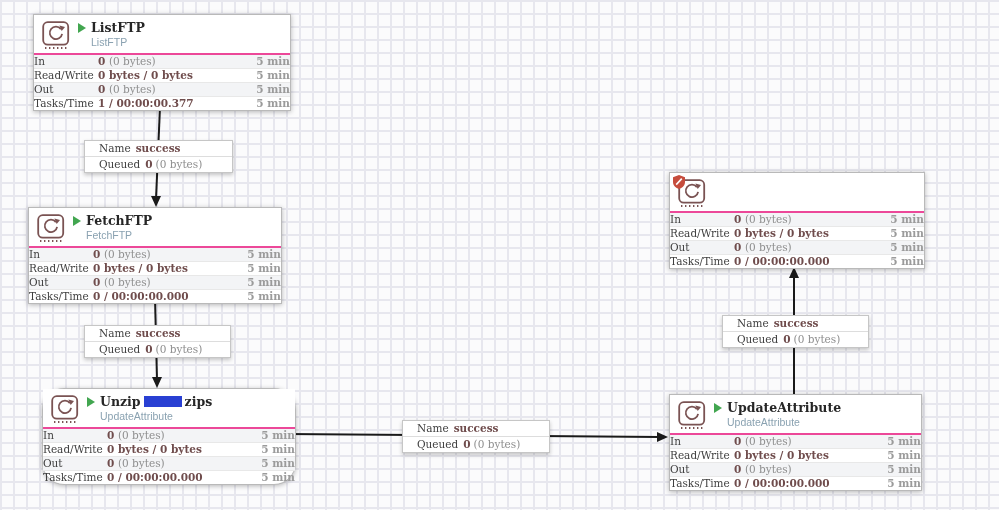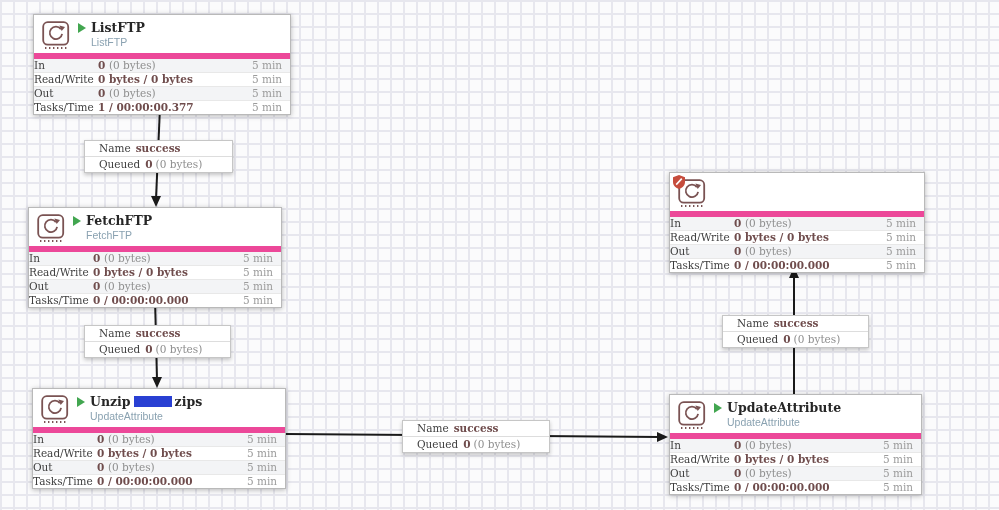--- a/index.html
+++ b/index.html
@@ -12,21 +12,21 @@
       linear-gradient(90deg, #e7e7ee 2px, transparent 2px);
     background-size:13px 13px;
   }
   svg.wires{position:absolute;left:0;top:0;width:999px;height:510px;}
 
   
   .proc{
     position:absolute;background:#fff;border:1px solid #b9b9b9;
     box-shadow:0 1px 5px rgba(0,0,0,.28);
   }
-  .proc-header{position:relative;height:38px;border-bottom:6px solid #ec4899;background:#fff;}
+  .proc-header{position:relative;height:38px;border-bottom:2px solid #ec4899;background:#fff;}
   .icon-wrap{position:absolute;left:8px;top:6px;width:28px;height:29px;}
   .restricted{position:absolute;left:3px;top:1px;z-index:2;}
   .titles{padding-top:5px;margin-left:44px;}
   .title-row{display:flex;align-items:center;gap:5px;}
   .run-icon{
     width:0;height:0;border-style:solid;flex:0 0 auto;
     border-width:5px 0 5px 8px;
     border-color:transparent transparent transparent #42a650;
   }
   .p-title{font-size:12.5px;font-weight:bold;color:#262626;white-space:nowrap;display:flex;align-items:center;}
@@ -35,21 +35,21 @@
     font-size:10.5px;color:#8aa2b1;white-space:nowrap;}
 
   table.stats{width:100%;border-collapse:collapse;table-layout:fixed;}
   table.stats tr{height:13px;}
   table.stats tr + tr{border-top:1px solid #e8e8e8;}
   table.stats tr.odd{background:#f3f4f6;}
   table.stats td{padding:0;font-size:10.5px;line-height:13px;white-space:nowrap;overflow:hidden;}
   td.lbl{padding-left:8px;width:64px;color:#3f3f3f;}
   td.val{color:#6f4c4c;font-weight:bold;}
   .sfx{color:#8e8e8e;font-weight:normal;}
-  td.time{width:46px;text-align:center;padding-right:9px;color:#9b9b9b;font-weight:normal;}
+  td.time{width:46px;text-align:right;padding-right:9px;color:#9b9b9b;font-weight:bold;}
 
   
   .conn-label{
     position:absolute;background:#fff;border:1px solid #c6c6c6;
     box-shadow:0 2px 4px rgba(0,0,0,.22);font-size:10.5px;
   }
   .conn-row{height:15px;line-height:15px;padding-left:14px;white-space:nowrap;}
   .conn-row.first{border-bottom:1px solid #ddd;}
   .conn-key{color:#3f3f3f;}
   .conn-val{color:#6f4c4c;font-weight:bold;margin-left:5px;}
@@ -157,21 +157,21 @@
       </tr>
       <tr>
         <td class="lbl">Tasks/Time</td>
         <td class="val"><span>0 / 00:00:00.000</span> <span class="sfx"></span></td>
         <td class="time">5 min</td>
       </tr>
     </tbody>
       </table>
   </div>
 
-  <div class="proc" style="left:32px;top:388px;width:252px;">
+  <div class="proc" style="left:42px;top:388px;width:252px;border-radius:22px;">
     <div class="proc-header">
       <span class="icon-wrap">
         <svg width="28" height="29" viewBox="0 0 28 29">
           <rect x="1.2" y="1.2" width="25" height="22.5" rx="4.5" fill="#fff" stroke="#7a5353" stroke-width="1.8"></rect>
           <line x1="3" y1="27" x2="25" y2="27" stroke="#7a5353" stroke-width="2" stroke-dasharray="1.4 2.6"></line>
           <path d="M18.9 8.1 A 6.2 6.2 0 1 0 20.1 12.8" fill="none" stroke="#7a5353" stroke-width="1.8"></path>
           <polygon points="17.4,4.4 19.7,10 23,6" fill="#7a5353"></polygon>
         </svg>
       </span>
       <div class="titles">

